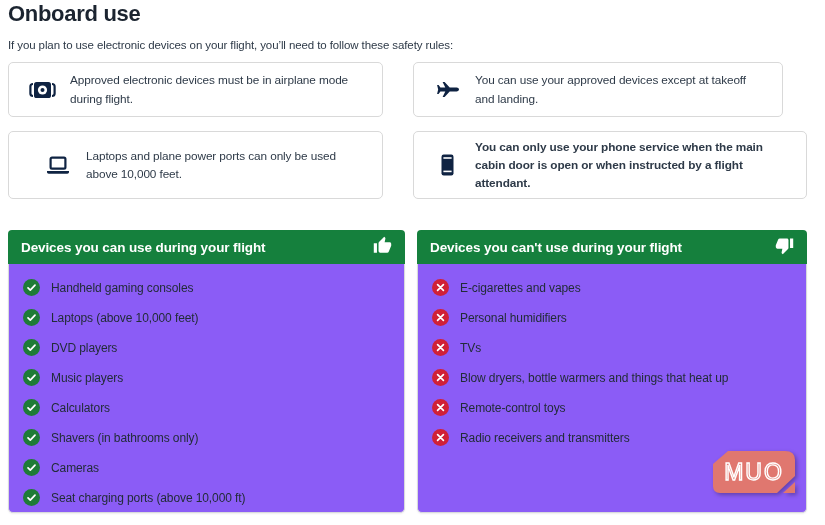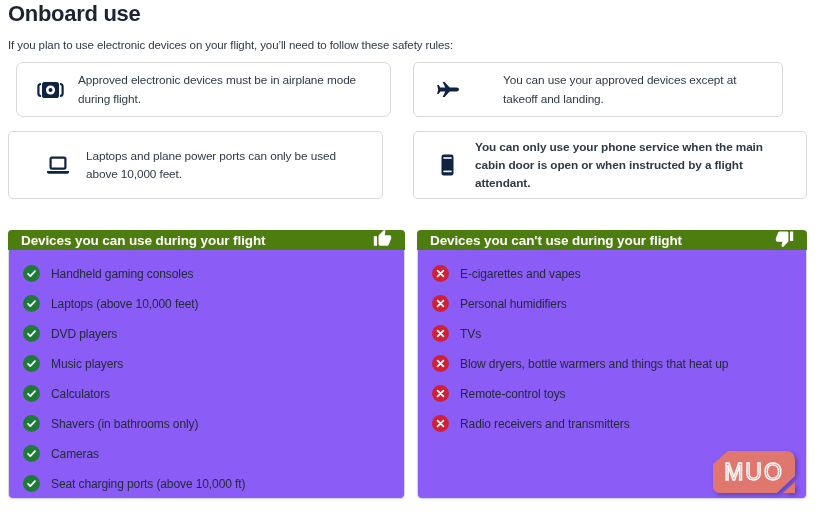--- a/index.html
+++ b/index.html
@@ -13,32 +13,32 @@
     font-size:22px; font-weight:700; color:#1b2430; letter-spacing:-0.3px;
   }
   .intro {
     position:absolute; left:8px; top:39px;
     font-size:11.5px; color:#2e3a48; letter-spacing:-0.1px;
   }
   .card {
     position:absolute; background:#fff; border:1px solid #d9d9d9; border-radius:5px;
     display:flex; align-items:center;
   }
-  .card-1 { left:16px;   top:62px;  width:375px; height:55px;border-radius:7px; }
-  .card-2 { left:413px; top:62px;  width:370px; height:55px;gap:28px; }
+  .card-1 { left:8px;   top:62px;  width:375px; height:55px; }
+  .card-2 { left:413px; top:62px;  width:370px; height:55px; }
   .card-3 { left:8px;   top:131px; width:375px; height:68px;padding-left:16px; }
   .card-4 { left:413px; top:131px; width:394px; height:68px;font-weight:bold; }
   .card .cicon { flex:0 0 30px; margin-left:18px; display:flex; justify-content:center; align-items:center; }
   .card .ctext { margin-left:13px; margin-right:14px; font-size:11.8px; line-height:1.55; color:#2e3a48; letter-spacing:-0.1px; }
 
   .panel { position:absolute; top:230px; }
   .panel-left  { left:8px;   width:397px; }
   .panel-right { left:417px; width:390px; }
   .panel-header {
-    background:#4d7c0f; color:#fff; height:20px; border-radius:4px 4px 0 0;
+    background:#15803d; color:#fff; height:34px; border-radius:4px 4px 0 0;
     display:flex; align-items:center; justify-content:space-between; padding:0 13px;
   }
   .panel-header .ptitle { font-size:13.5px; font-weight:700; letter-spacing:-0.1px; }
   .panel-body {
     background:#8b5cf6; border:1px solid #d8dadd; border-top:none;
     border-radius:0 0 5px 5px; height:249px; padding:15px 10px 0 14px;
     box-shadow:0 1px 2px rgba(0,0,0,0.07);
   }
   .device-list { list-style:none; }
   .device-list li { display:flex; align-items:center; height:17px; margin-bottom:13px; }

